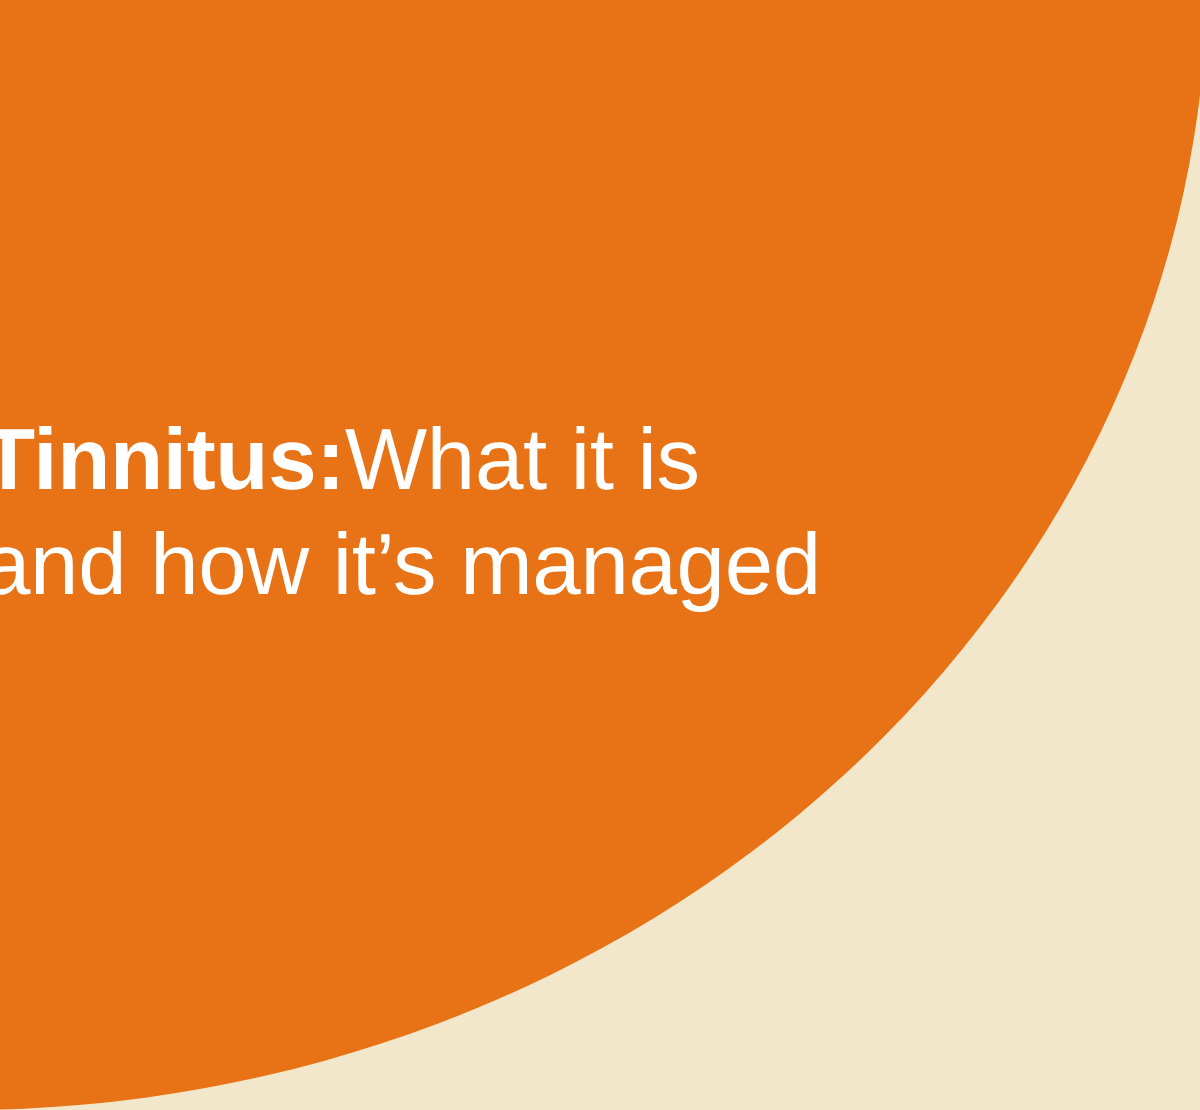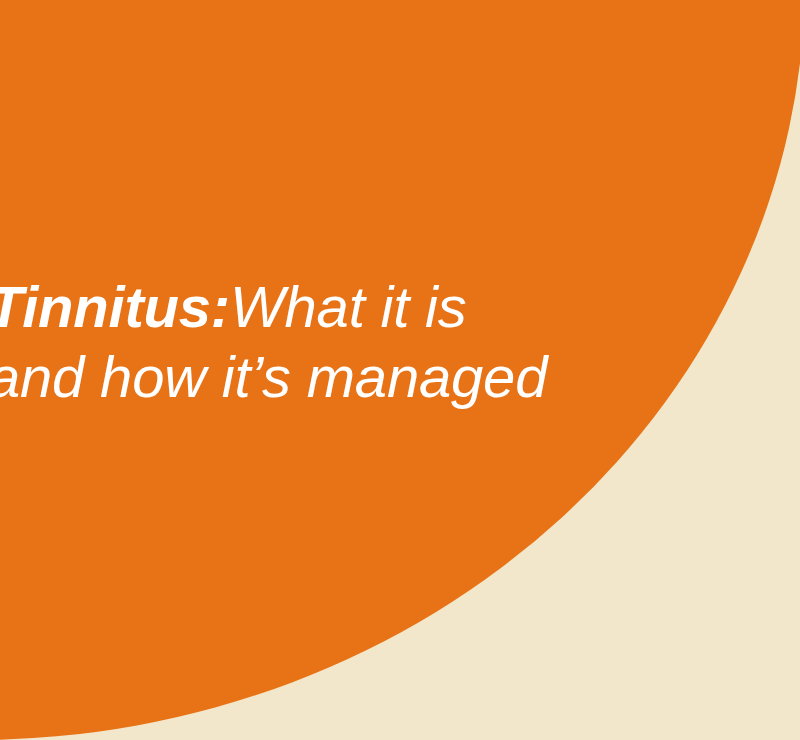--- a/index.html
+++ b/index.html
@@ -12,21 +12,20 @@
     overflow: hidden;
     font-family: "Liberation Sans", sans-serif;
   }
 
   #hero {
     position: relative;
     width: 800px;
     height: 740px;
     overflow: hidden;
     background: #f3e7cb;
-    font-style: italic;
   }
 
   
   #hero-shape {
     position: absolute;
     left: -240px;
     top: -300px;
     width: 1045px;
     height: 1040px;
     background: #e87216;

